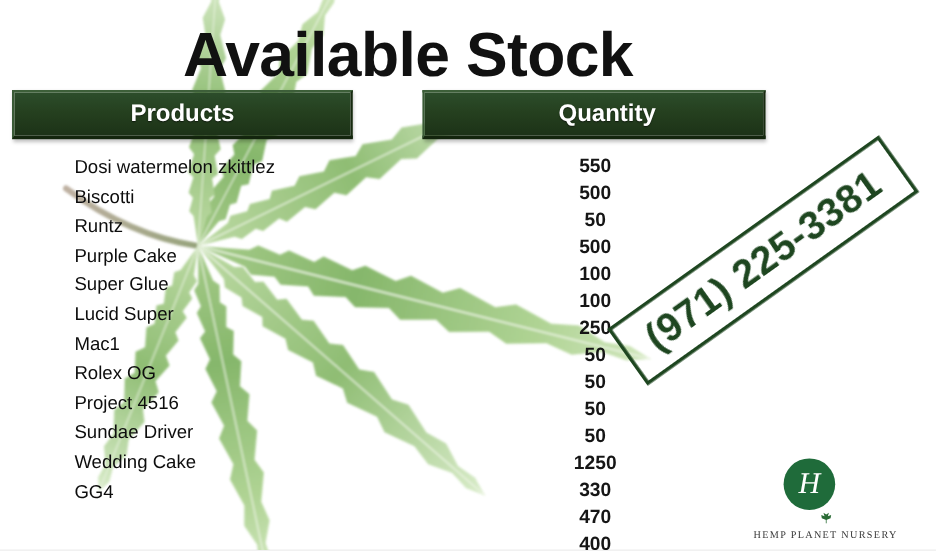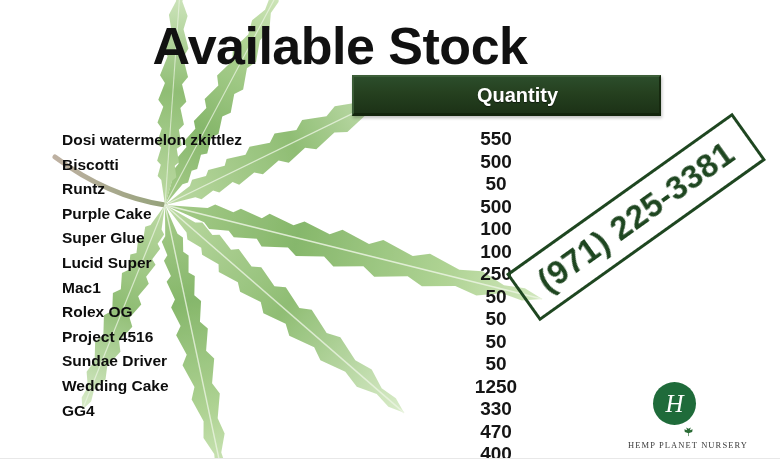--- a/index.html
+++ b/index.html
@@ -64,49 +64,49 @@
     justify-content: center;
     box-shadow: 1px 2px 3px rgba(0,0,0,0.25);
   }
   .hdr-bar span {
     color: #ffffff;
     font-size: 20px;
     font-weight: bold;
     text-shadow: 0 1px 1px rgba(0,0,0,0.55);
   }
   #hdr-products { left: 10px;  width: 284px; }
-  #hdr-quantity { left: 352px; width: 309px; padding-left: 22px; }
+  #hdr-quantity { left: 352px; width: 286px; padding-left: 22px; }
 
   
   #rows-products {
     position: absolute;
     left: 62px;
     top: 128px;
     z-index: 3;
   }
   #rows-quantity {
     position: absolute;
     left: 465px;
     top: 128px;
     width: 62px;
     z-index: 3;
     text-align: center;
   }
   .prod-row {
     height: 24.6px;
     line-height: 24.6px;
     font-size: 15.5px;
-    font-weight: bold;
+    font-weight: normal;
     color: #0d0d0d;
     white-space: nowrap;
   }
   .qty-row {
     height: 22.5px;
     line-height: 22.5px;
-    font-size: 19px;
+    font-size: 16px;
     font-weight: bold;
     color: #151515;
   }
 
   
   #phone-badge {
     position: absolute;
     left: 497px;
     top: 188px;
     width: 272px;
@@ -253,20 +253,23 @@
 
       <g transform="rotate(-86) scale(0.95,0.78)">
         <use href="#bladeShape" fill="url(#bladeG2)"></use>
         <path d="M0,0 L240,0" stroke="#eaf4e0" stroke-width="1.4" opacity="0.7"></path>
       </g>
     </g>
   </svg>
 
   <div id="title">Available Stock</div>
 
+  <div class="hdr-bar" id="hdr-products">
+    <span>Products</span>
+  </div>
   <div class="hdr-bar" id="hdr-quantity">
     <span>Quantity</span>
   </div>
 
   <div id="rows-products">
     <div class="prod-row">Dosi watermelon zkittlez</div>
     <div class="prod-row">Biscotti</div>
     <div class="prod-row">Runtz</div>
     <div class="prod-row">Purple Cake</div>
     <div class="prod-row">Super Glue</div>

